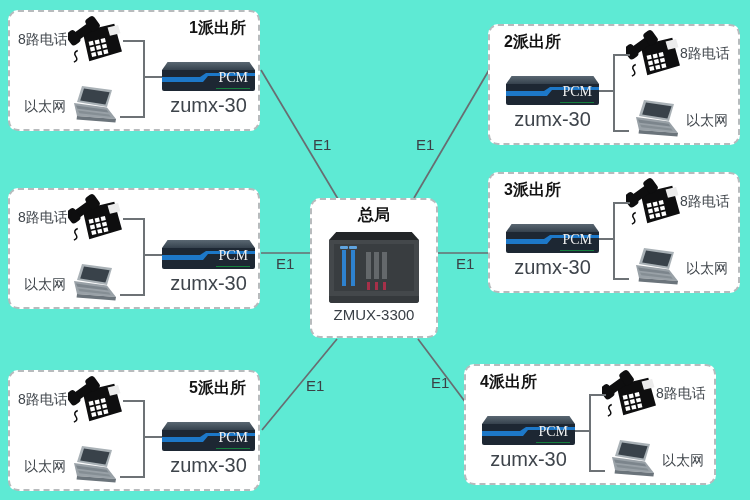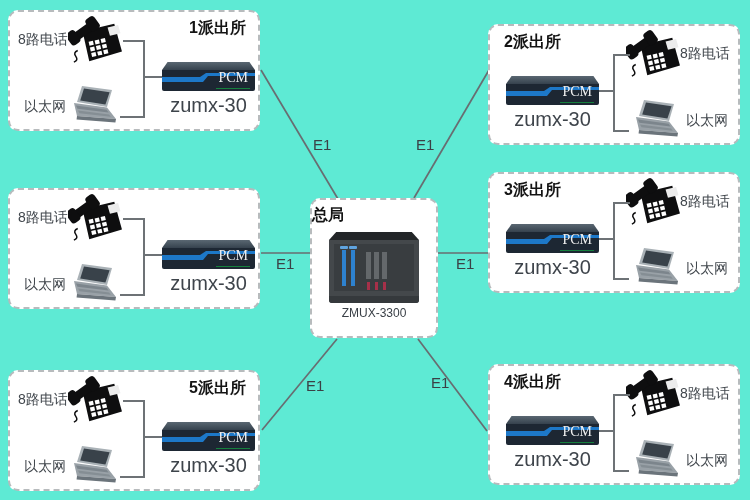--- a/index.html
+++ b/index.html
@@ -7,21 +7,21 @@
           font-family:"Liberation Sans","DejaVu Sans",sans-serif;overflow:hidden;}
 
   
   .st{position:absolute;width:252px;height:121px;border:2px dashed #b7bbbd;
       border-radius:10px;box-sizing:border-box;background:#fff;}
   .p-tl{left:8px;top:10px}
   .p-tr{left:488px;top:24px}
   .p-ml{left:8px;top:188px}
   .p-mr{left:488px;top:172px}
   .p-bl{left:8px;top:370px}
-  .p-br{left:488px;top:364px}
+  .p-br{left:464px;top:364px}
 
   .st-title{position:absolute;top:6px;right:12px;font-size:16px;font-weight:bold;
             color:#141414;white-space:nowrap;}
   .mir .st-title{right:auto;left:14px;}
 
   .lbl{position:absolute;font-size:14px;color:#40464c;white-space:nowrap;}
   .phone-lbl{left:8px;top:19px}
   .eth-lbl{left:14px;top:86px}
   .mir .phone-lbl{left:190px}
   .mir .eth-lbl{left:196px}
@@ -53,38 +53,38 @@
   .ln-m{left:133px;top:64px;width:19px;height:2px}
   .ln-e{left:110px;top:104px;width:25px;height:2px}
   .mir .ln-v{left:123px}
   .mir .ln-p{left:125px;width:15px}
   .mir .ln-m{left:109px;width:16px}
   .mir .ln-e{left:125px;width:14px}
 
   
   .hub{position:absolute;left:310px;top:198px;width:128px;height:140px;
        border:2px dashed #b7bbbd;border-radius:10px;box-sizing:border-box;background:#fff;}
-  .hub-title{position:absolute;top:5px;left:0;width:100%;text-align:left;
+  .hub-title{position:absolute;top:5px;left:0;width:100%;text-align:center;
              font-size:16px;font-weight:bold;color:#141414;}
   .chassis{position:absolute;left:17px;top:32px;width:90px;height:71px}
   .ch-lid{height:8px;background:#232628;clip-path:polygon(8% 0,92% 0,100% 100%,0 100%);}
   .ch-body{position:relative;height:63px;background:#44484b;border-radius:0 0 3px 3px;}
   .ch-panel{position:absolute;left:5px;top:4px;width:80px;height:47px;background:#393d40;}
   .card-b{position:absolute;top:6px;width:4px;height:36px;background:#2e82cf;}
   .card-b::before{content:"";position:absolute;left:-2px;top:-4px;width:8px;height:3px;
                   background:#5fa3de;border-radius:1px;}
   .cb1{left:8px}.cb2{left:17px}
   .card-g{position:absolute;top:8px;width:5px;height:27px;background:#64686b;}
   .cg1{left:32px}.cg2{left:40px}.cg3{left:48px}
   .card-r{position:absolute;top:38px;width:3px;height:8px;background:#a63049;}
   .cr1{left:33px}.cr2{left:41px}.cr3{left:49px}
   .ch-base{position:absolute;left:0;bottom:0;width:100%;height:7px;background:#35393c;
            border-radius:0 0 3px 3px;}
   .hub-label{position:absolute;top:106px;left:0;width:100%;text-align:center;
-             font-size:12px;color:#3a4047;}
+             font-size:15px;color:#3a4047;}
 
   
   .trunks{position:absolute;left:0;top:0;pointer-events:none;}
   .e1{position:absolute;font-size:15px;color:#3b4045;}
   .e1-0{left:313px;top:136px}
   .e1-1{left:416px;top:136px}
   .e1-2{left:276px;top:255px}
   .e1-3{left:456px;top:255px}
   .e1-4{left:306px;top:377px}
   .e1-5{left:431px;top:374px}

